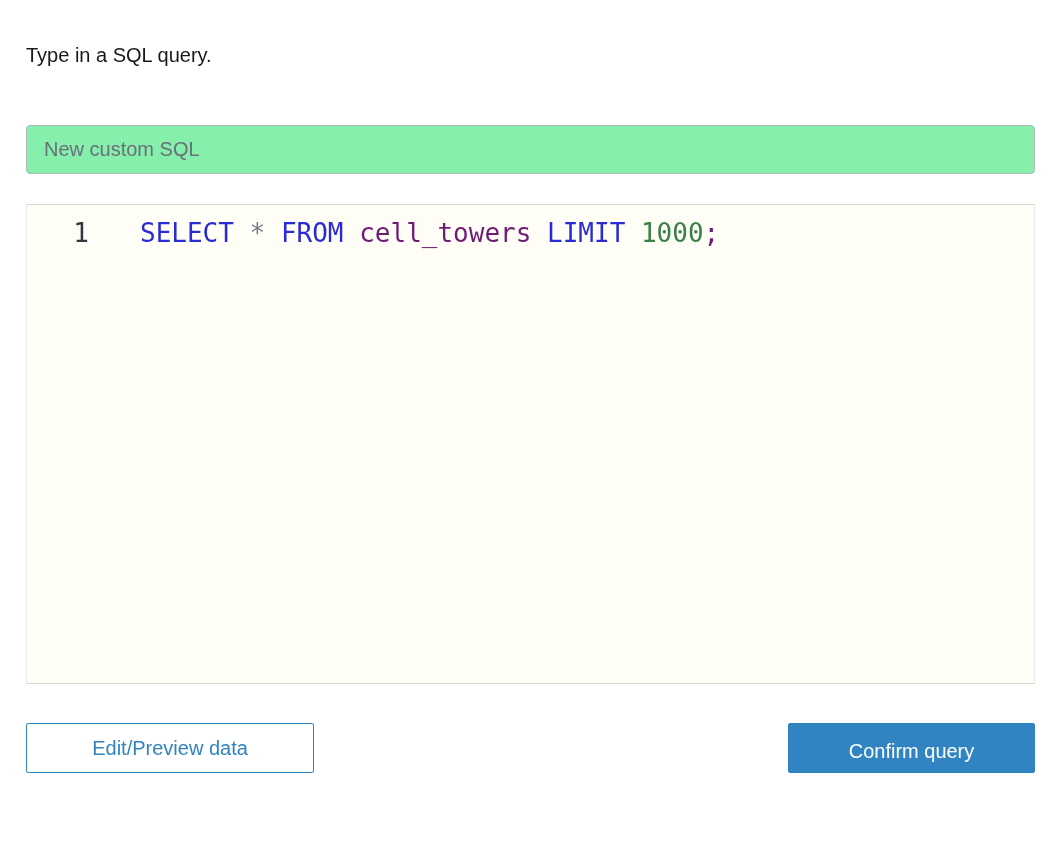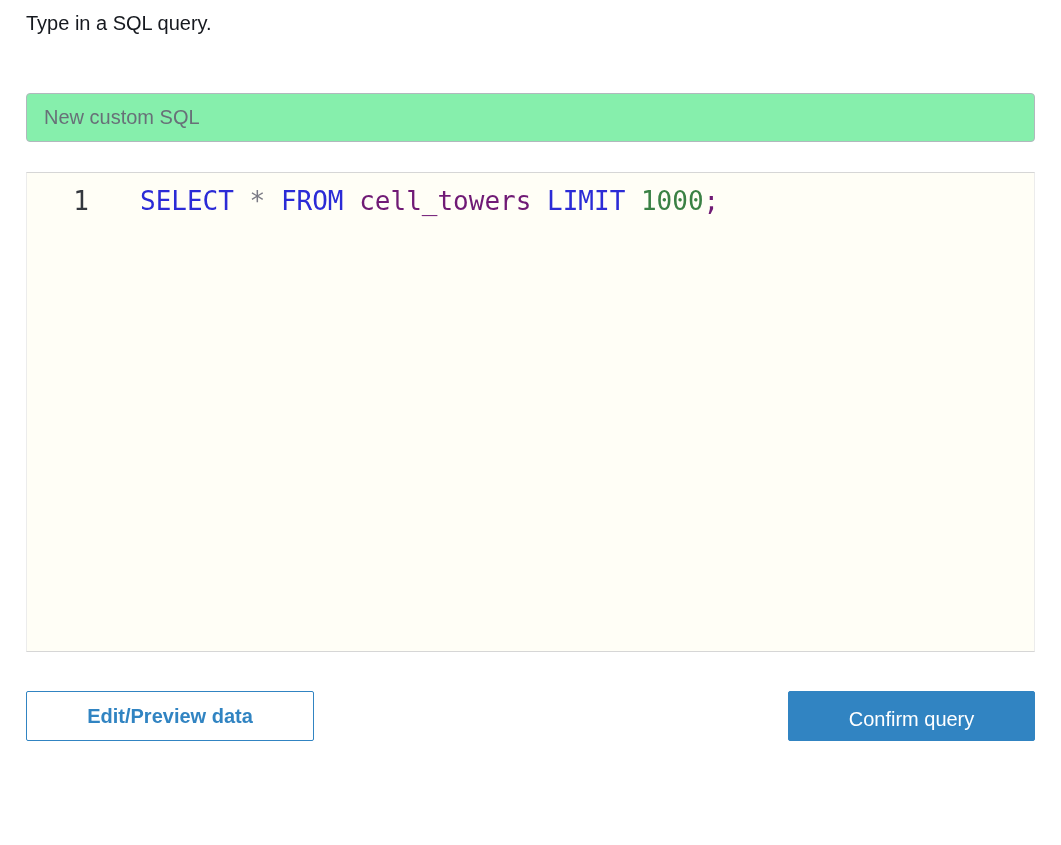--- a/index.html
+++ b/index.html
@@ -41,21 +41,21 @@
     border: none;
     font-size: 24px;
     line-height: 1;
     color: #545b64;
     cursor: pointer;
     padding: 6px 2px;
     font-family: inherit;
   }
 
   .dialog-subtitle {
-    margin-top: 12px;
+    margin-top: 44px;
     font-size: 20px;
     color: #16191f;
   }
 
   .name-input {
     display: block;
     margin-top: 58px;
     width: 100%;
     height: 49px;
     border: 1px solid #b1b8bd;
@@ -120,21 +120,20 @@
     cursor: pointer;
     text-align: center;
   }
 
   .btn-secondary {
     min-width: 288px;
     background: #ffffff;
     color: var(--accent, #3184c2);
     border: 1px solid var(--accent, #3184c2);
     padding: 0 20px;
-    font-weight: bold;
   }
 
   .btn-primary {
     min-width: 247px;
     background: var(--accent, #3184c2);
     color: #ffffff;
     border: 1px solid var(--accent, #3184c2);
     padding: 16px 20px;
   }
 </style>

